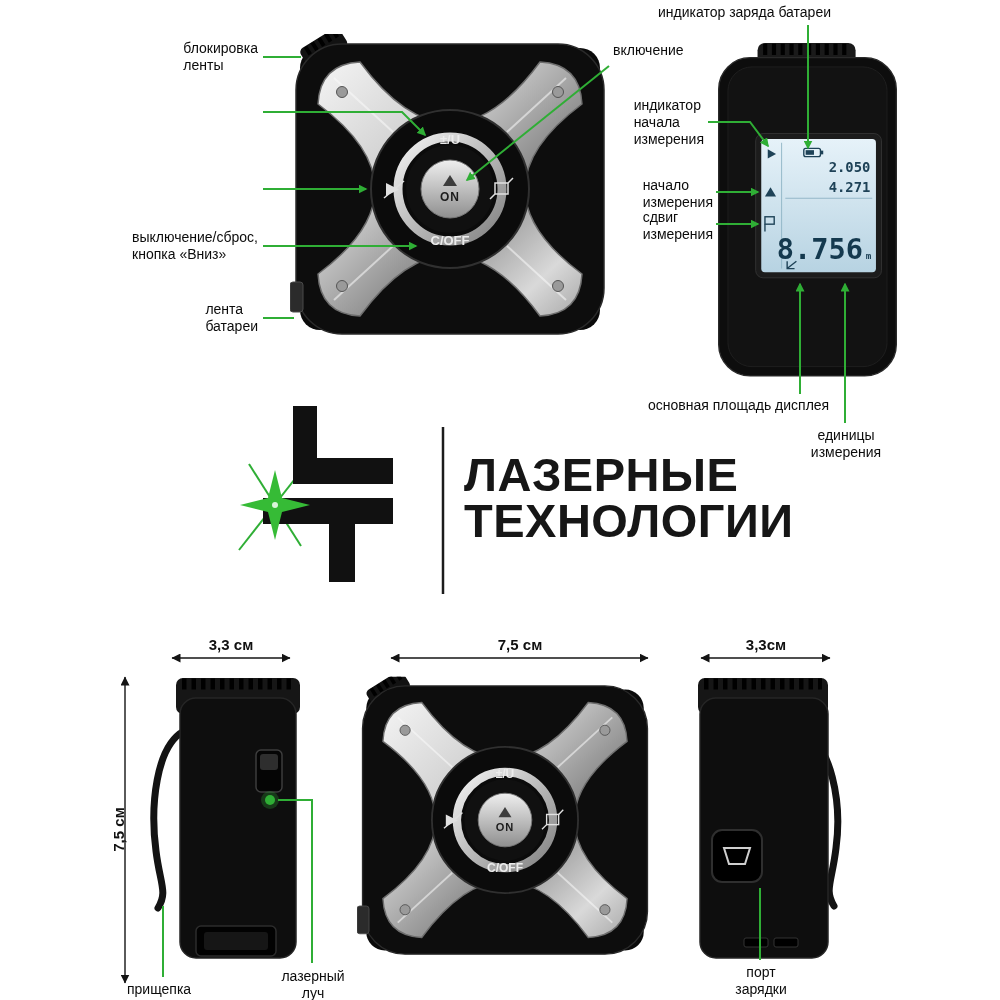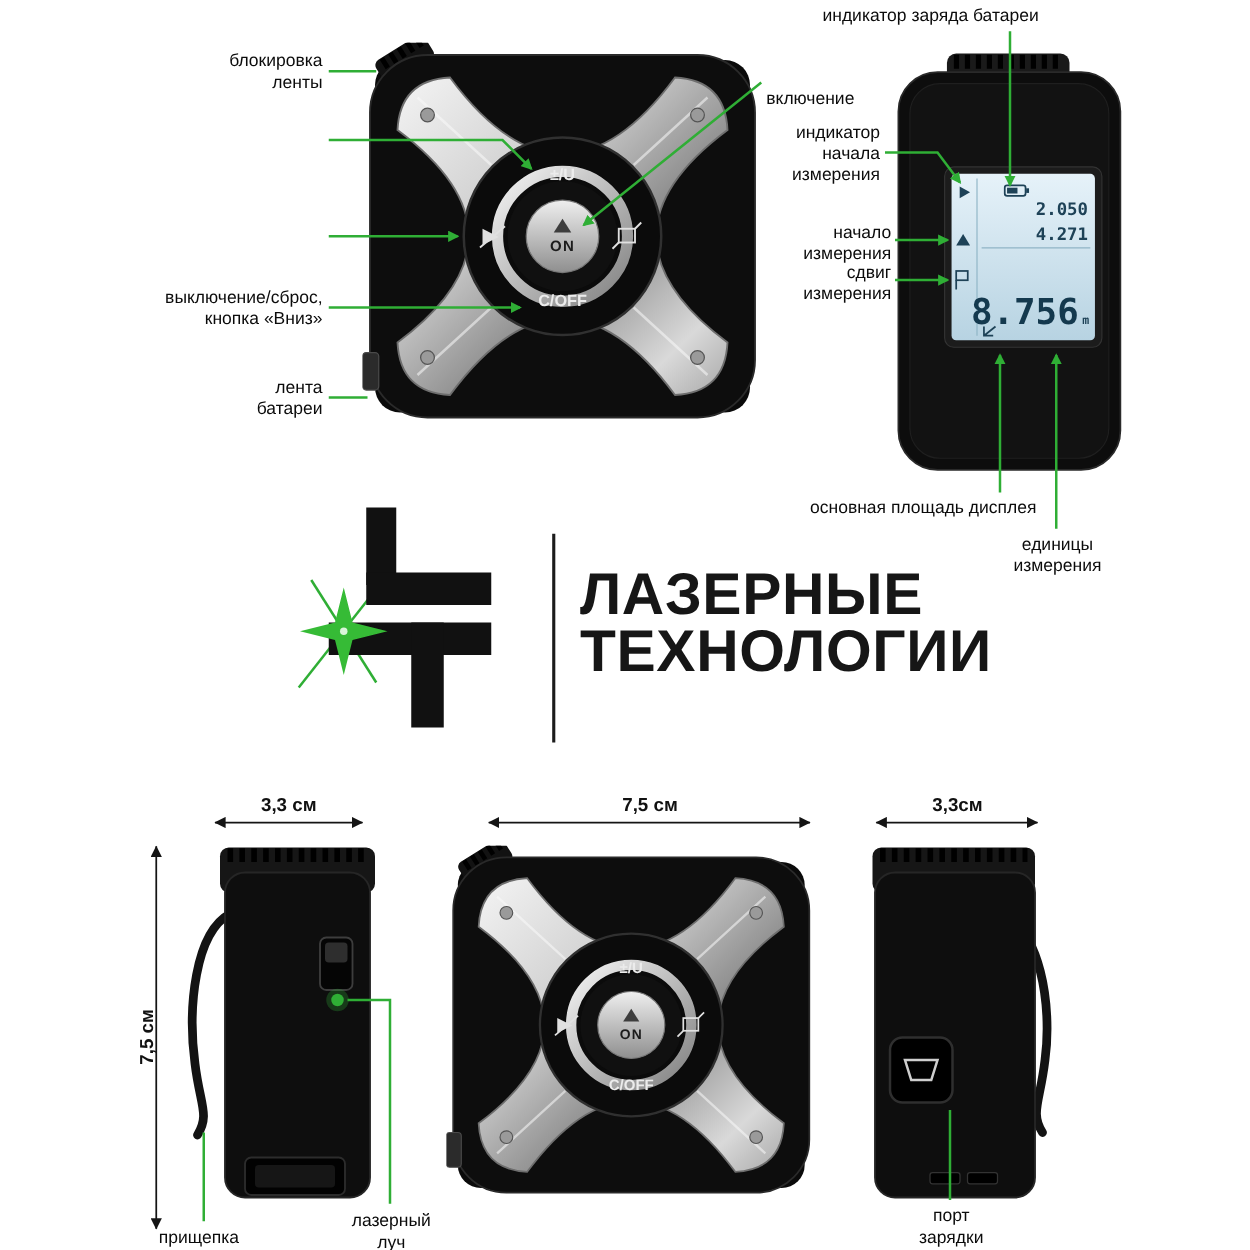--- a/index.html
+++ b/index.html
@@ -1,21 +1,21 @@
 <!DOCTYPE html>
 <html><head>
 <meta charset="utf-8">
 <style>
   * { margin:0; padding:0; box-sizing:border-box; }
   html,body { background:#ffffff; }
   #canvas { position:relative; width:1000px; height:1000px; background:#fff;
             font-family:"Liberation Sans","DejaVu Sans",sans-serif; overflow:hidden; }
   .lbl { position:absolute; font-size:14px; line-height:17px; font-weight:400;
          color:#0b0b0b; white-space:pre-line; }
-  .lbl.right { text-align:right; }
+  .lbl.right { }
   .lbl.center { text-align:center; }
   .dim { position:absolute; font-size:15px; font-weight:700; color:#111;
          text-align:center; white-space:pre; }
   .dev, #overlay, #logo { position:absolute; }
   #overlay { left:0; top:0; pointer-events:none; }
   .g { stroke:#2fae35; stroke-width:2; fill:none; }
   .d { stroke:#141414; stroke-width:1.4; fill:none; }
   svg text { font-family:"Liberation Sans",sans-serif; }
   .btn-sm { font-size:13px; font-weight:700; fill:#ececec; text-anchor:middle; }
   .btn-on { font-size:12px; font-weight:700; fill:#1c1c1c; text-anchor:middle; letter-spacing:1px; }
@@ -214,21 +214,21 @@
     <path class="d" d="M125,677 V983" marker-start="url(#ab)" marker-end="url(#ab)"></path>
     <line x1="443" y1="427" x2="443" y2="594" stroke="#1c1c1c" stroke-width="2.5"></line>
   </svg>
 
   <div class="lbl right" style="right:742px;top:40px">блокировка
 ленты</div>
   <div class="lbl right" style="right:742px;top:229px">выключение/сброс,
 кнопка «Вниз»</div>
   <div class="lbl right" style="right:742px;top:301px">лента
 батареи</div>
-  <div class="lbl" style="left:613px;top:70px">включение</div>
+  <div class="lbl" style="left:613px;top:42px">включение</div>
 
   <div class="lbl center" style="left:652px;top:4px;width:185px">индикатор заряда батареи</div>
   <div class="lbl right" style="right:296px;top:97px">индикатор
 начала
 измерения</div>
   <div class="lbl right" style="right:287px;top:177px">начало
 измерения</div>
   <div class="lbl right" style="right:287px;top:209px">сдвиг
 измерения</div>
   <div class="lbl" style="left:648px;top:397px">основная площадь дисплея</div>

